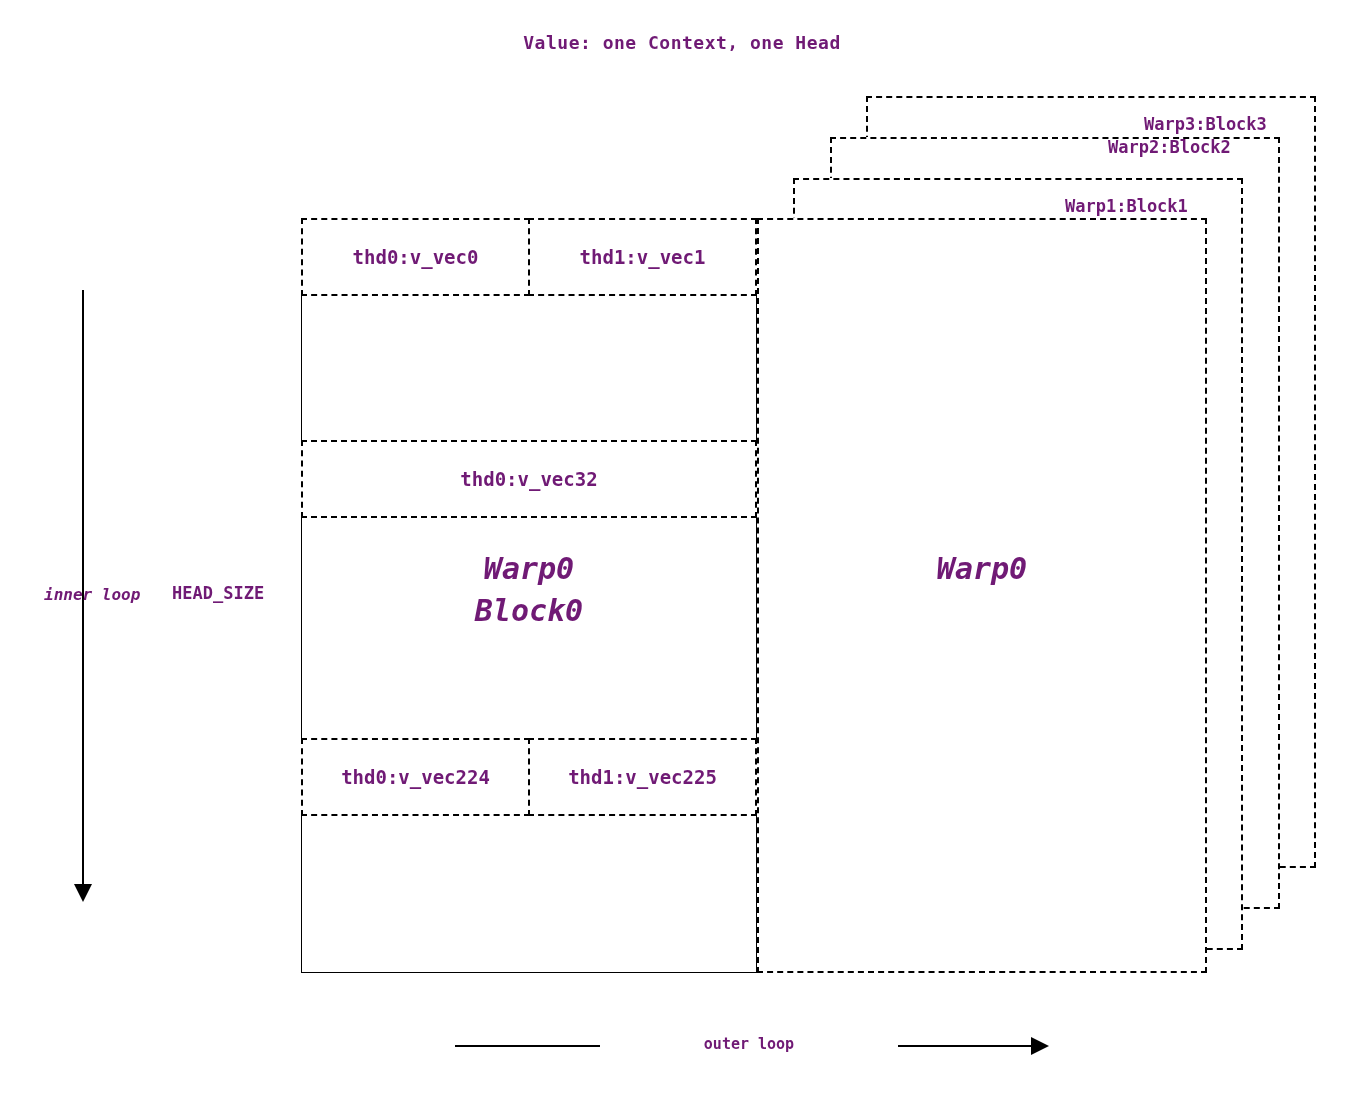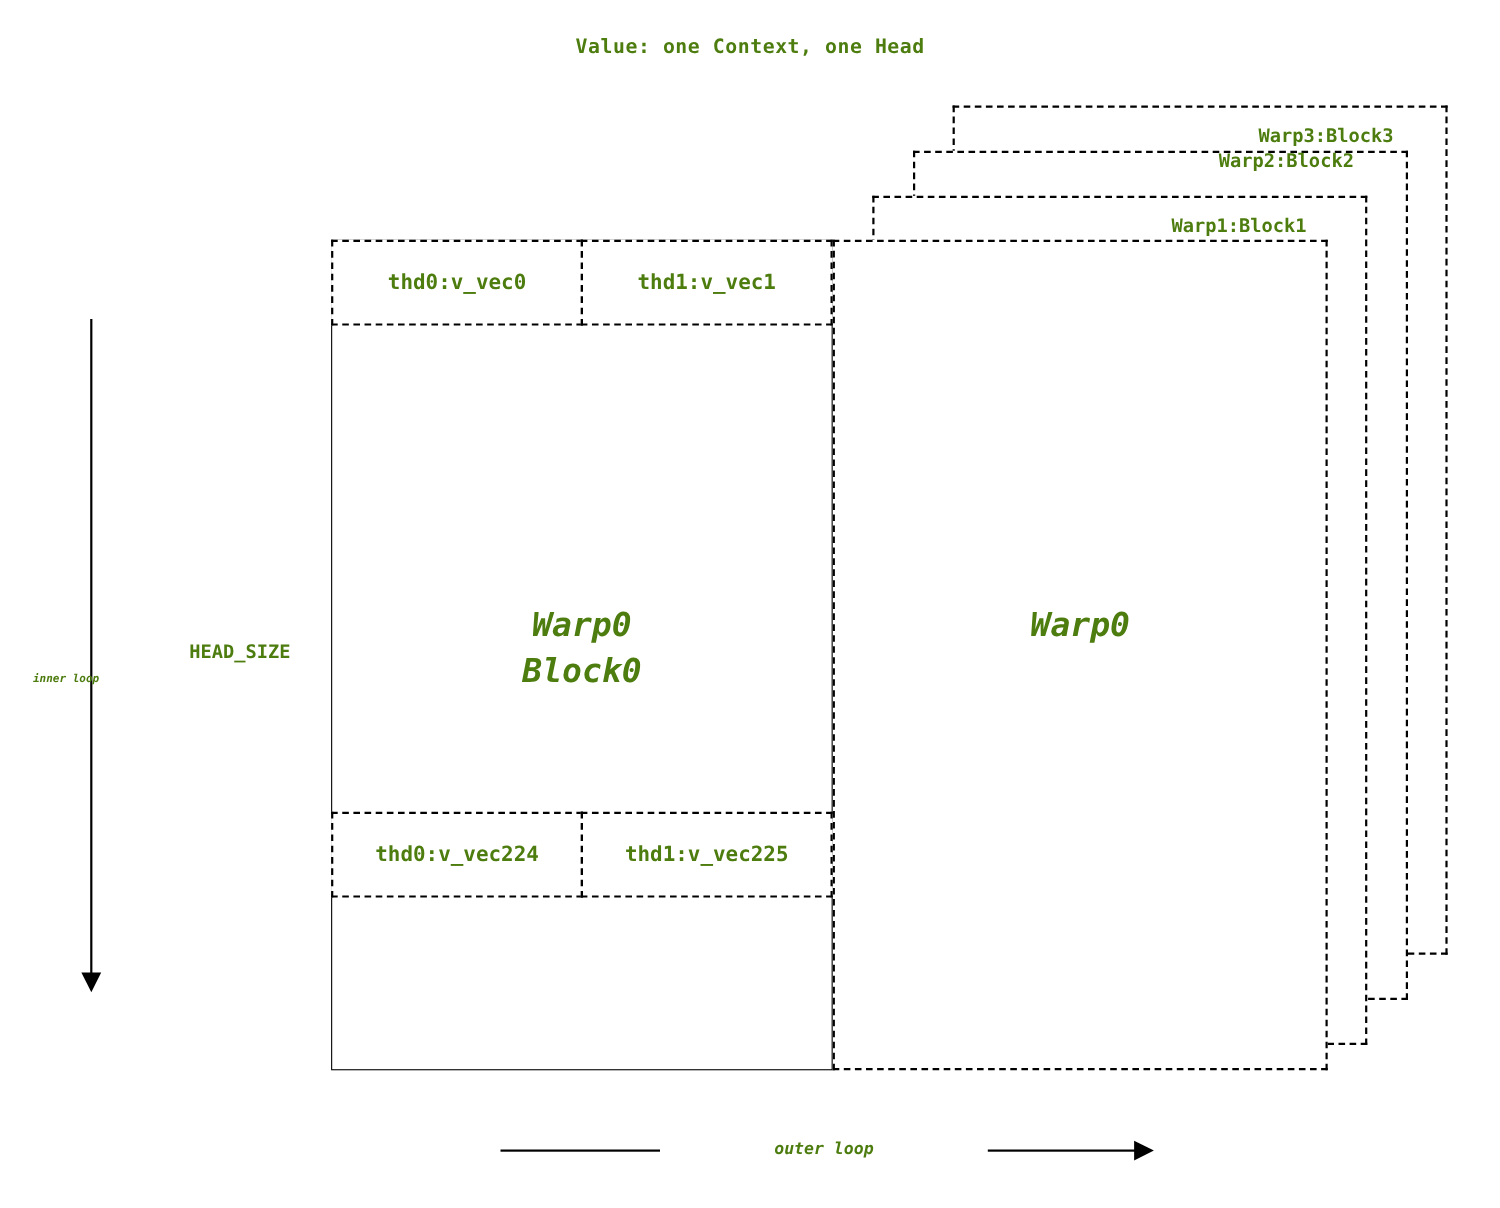--- a/index.html
+++ b/index.html
@@ -6,21 +6,21 @@
     margin: 0;
     padding: 0;
     background: #ffffff;
   }
   #stage {
     position: relative;
     width: 1364px;
     height: 1098px;
     background: #ffffff;
     font-family: "DejaVu Sans Mono", monospace;
-    color: #4d7c0f;
+    color: #701a75;
     overflow: hidden;
   }
 
   
   .title {
     position: absolute;
     left: 0;
     top: 32px;
     width: 1364px;
     text-align: center;
@@ -134,28 +134,27 @@
     left: 74px;
     top: 884px;
     width: 0;
     height: 0;
     border-left: 9px solid transparent;
     border-right: 9px solid transparent;
     border-top: 18px solid #000000;
   }
   .inner-loop-label {
     position: absolute;
-    left: 30px;
+    left: 44px;
     top: 585px;
     font-family: "DejaVu Sans Mono", monospace;
     font-style: italic;
     font-weight: bold;
-    font-size: 10px;
-    white-space: nowrap;
-    margin-top: 27px;
+    font-size: 16px;
+    white-space: nowrap;
   }
   .head-size-label {
     position: absolute;
     left: 160px;
     top: 583px;
     font-family: "DejaVu Sans Mono", monospace;
     font-weight: bold;
     font-size: 17px;
     white-space: nowrap;
     margin-left: 12px;
@@ -190,21 +189,20 @@
     border-bottom: 9px solid transparent;
     border-left: 18px solid #000000;
   }
   .outer-loop-label {
     position: absolute;
     left: 600px;
     top: 1035px;
     width: 290px;
     text-align: center;
     font-family: "DejaVu Sans Mono", monospace;
-    font-style: italic;
     font-weight: bold;
     font-size: 15px;
     background: #ffffff;
     padding: 0 4px;
   }
 </style>
 </head>
 <body>
 
 <div id="stage">
@@ -230,20 +228,21 @@
     <div>Warp0</div>
     <div>Block0</div>
   </div>
 
   <div class="cell-row row0">
     <div class="cell">thd0:v_vec0</div>
     <div class="cell">thd1:v_vec1</div>
   </div>
 
   <div class="cell-row row1">
+    <div class="cell">thd0:v_vec32</div>
   </div>
 
   <div class="cell-row row2">
     <div class="cell">thd0:v_vec224</div>
     <div class="cell">thd1:v_vec225</div>
   </div>
 
   <div class="vaxis"></div>
   <div class="vaxis-head"></div>
   <div class="inner-loop-label">inner loop</div>

